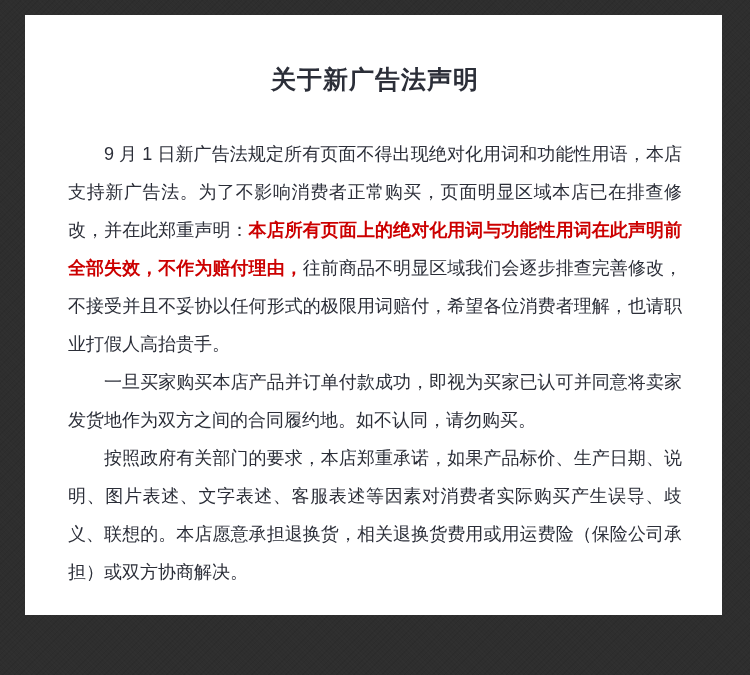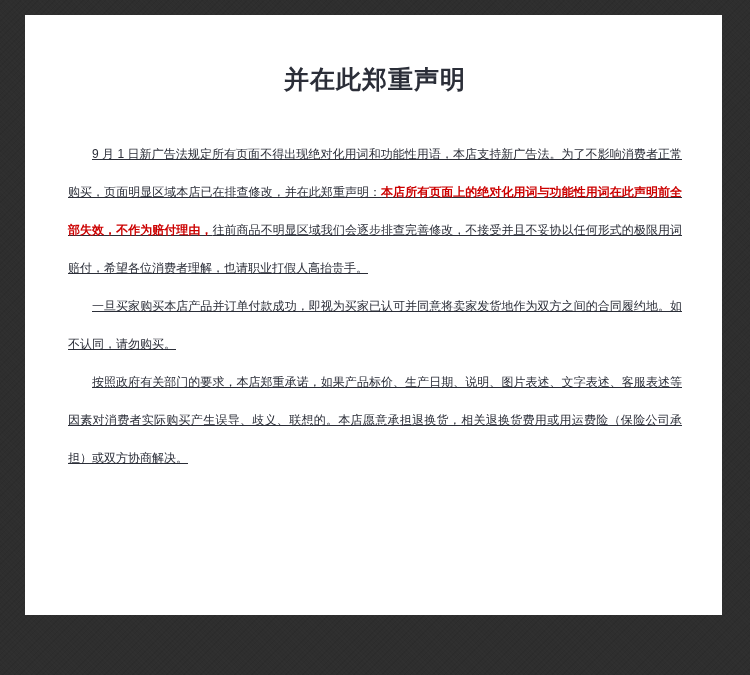--- a/index.html
+++ b/index.html
@@ -33,41 +33,40 @@
     padding-top: 49px;
     font-size: 25px;
     line-height: 30px;
     font-weight: 700;
     text-align: center;
     color: #2b2e38;
     letter-spacing: 1px;
   }
   .bodytext {
     margin-top: 41px;
-    font-size: 12px;
+    font-size: 18px;
     line-height: 38px;
     color: #2b2e38;
     text-align: justify;
     text-justify: inter-ideograph;
-    text-decoration: underline;
   }
   .bodytext p {
     margin: 0;
     text-indent: 2em;
   }
   .emphasis {
     color: #cc0000;
     font-weight: 700;
   }
 </style>
 </head>
 <body>
 
 <div class="card">
-  <h1 class="title">并在此郑重声明</h1>
+  <h1 class="title">关于新广告法声明</h1>
 
   <div class="bodytext">
     <p><span>9 月 1 日新广告法规定所有页面不得出现绝对化用词和功能性用语，本店支持新广告法。为了不影响消费者正常购买，页面明显区域本店已在排查修改，并在此郑重声明：</span><span class="emphasis">本店所有页面上的绝对化用词与功能性用词在此声明前全部失效，不作为赔付理由，</span><span>往前商品不明显区域我们会逐步排查完善修改，不接受并且不妥协以任何形式的极限用词赔付，希望各位消费者理解，也请职业打假人高抬贵手。</span></p>
 
     <p>一旦买家购买本店产品并订单付款成功，即视为买家已认可并同意将卖家发货地作为双方之间的合同履约地。如不认同，请勿购买。</p>
 
     <p>按照政府有关部门的要求，本店郑重承诺，如果产品标价、生产日期、说明、图片表述、文字表述、客服表述等因素对消费者实际购买产生误导、歧义、联想的。本店愿意承担退换货，相关退换货费用或用运费险（保险公司承担）或双方协商解决。</p>
   </div>
 </div>
 

